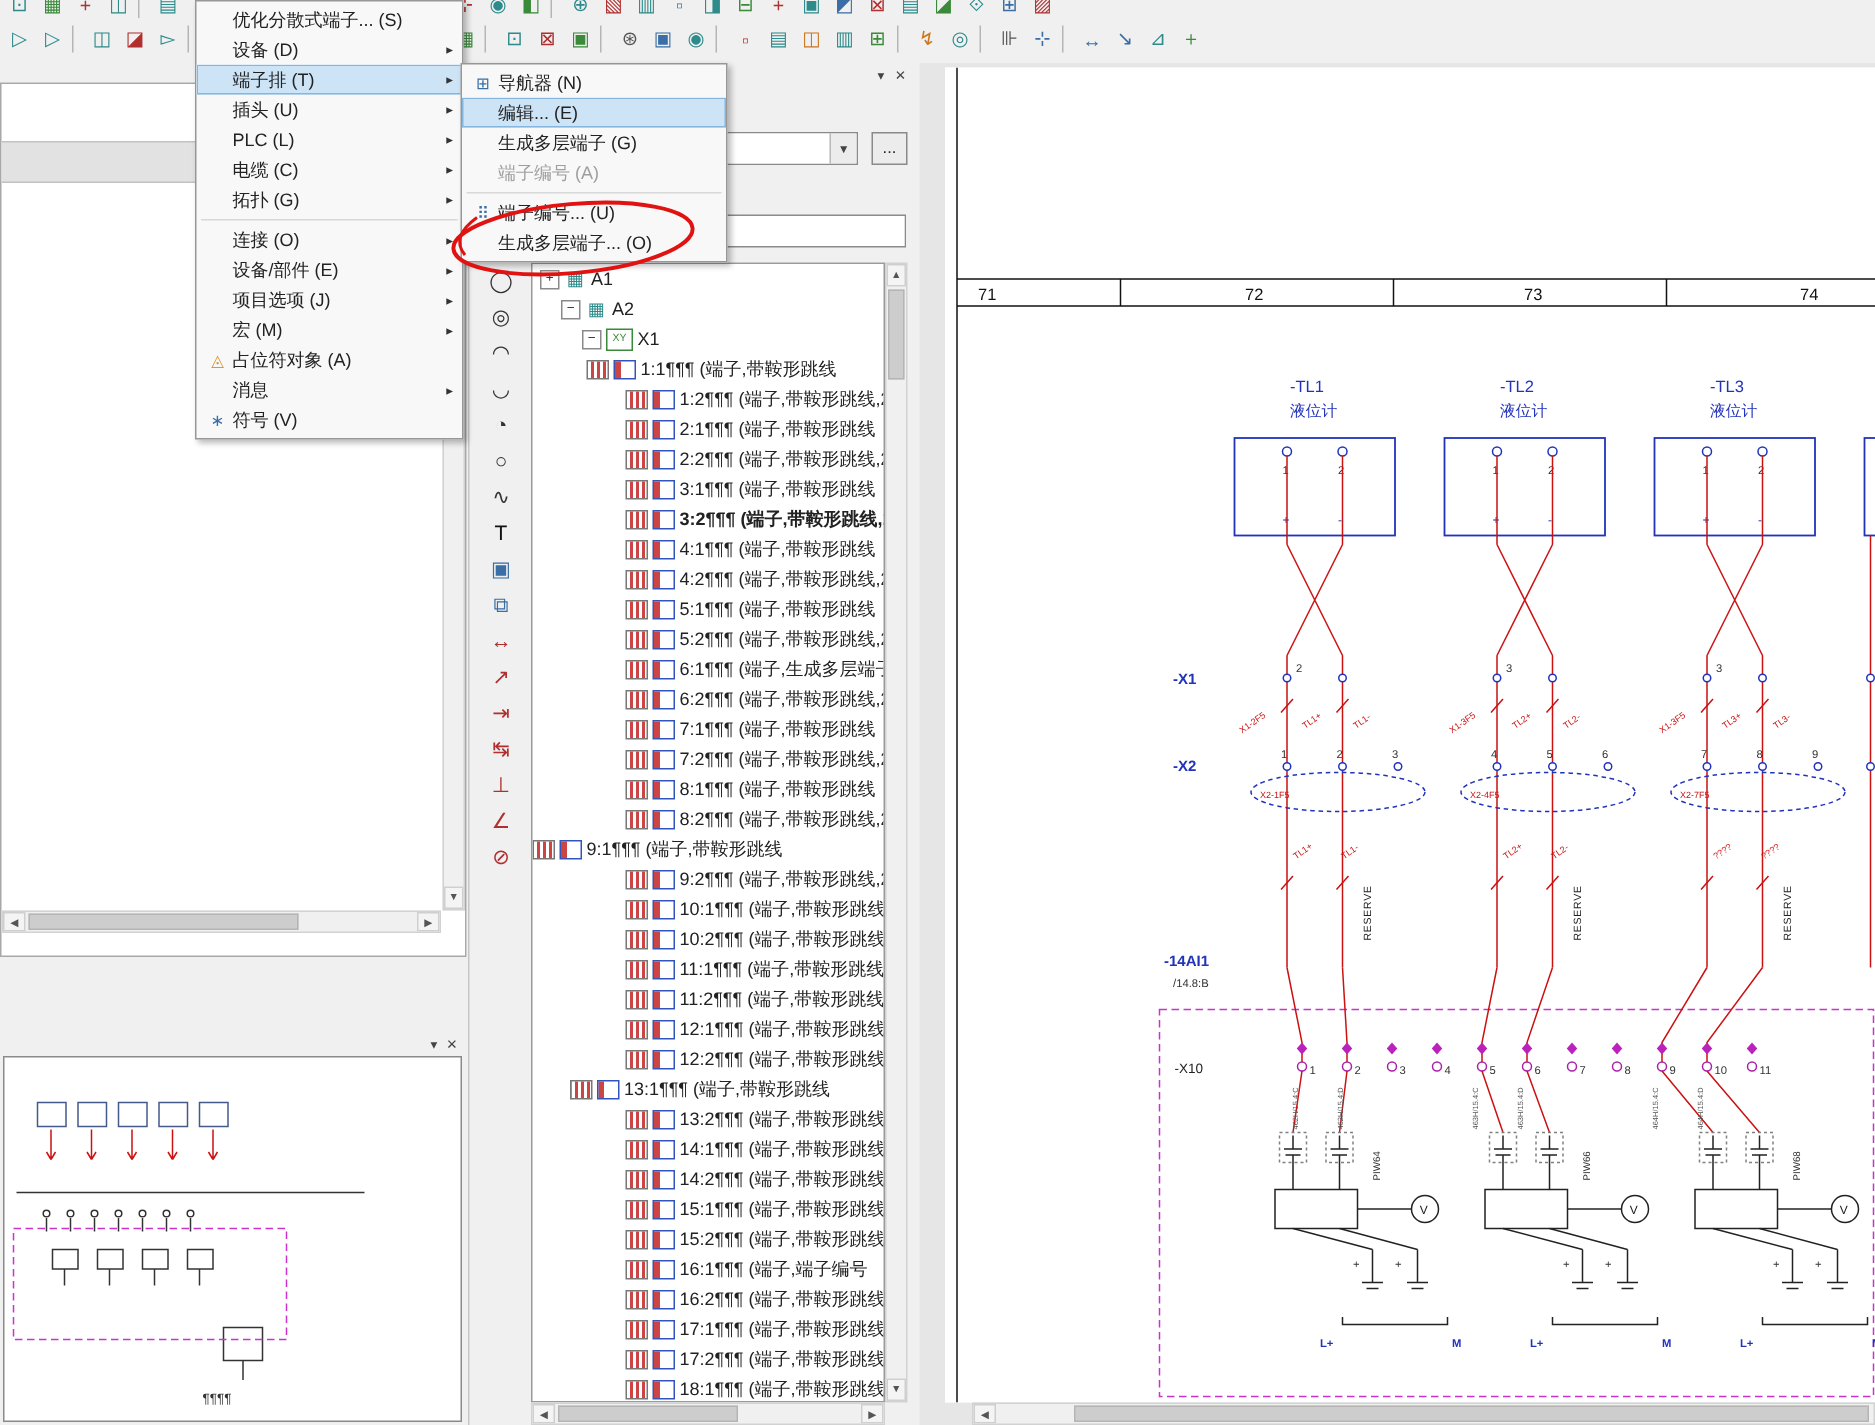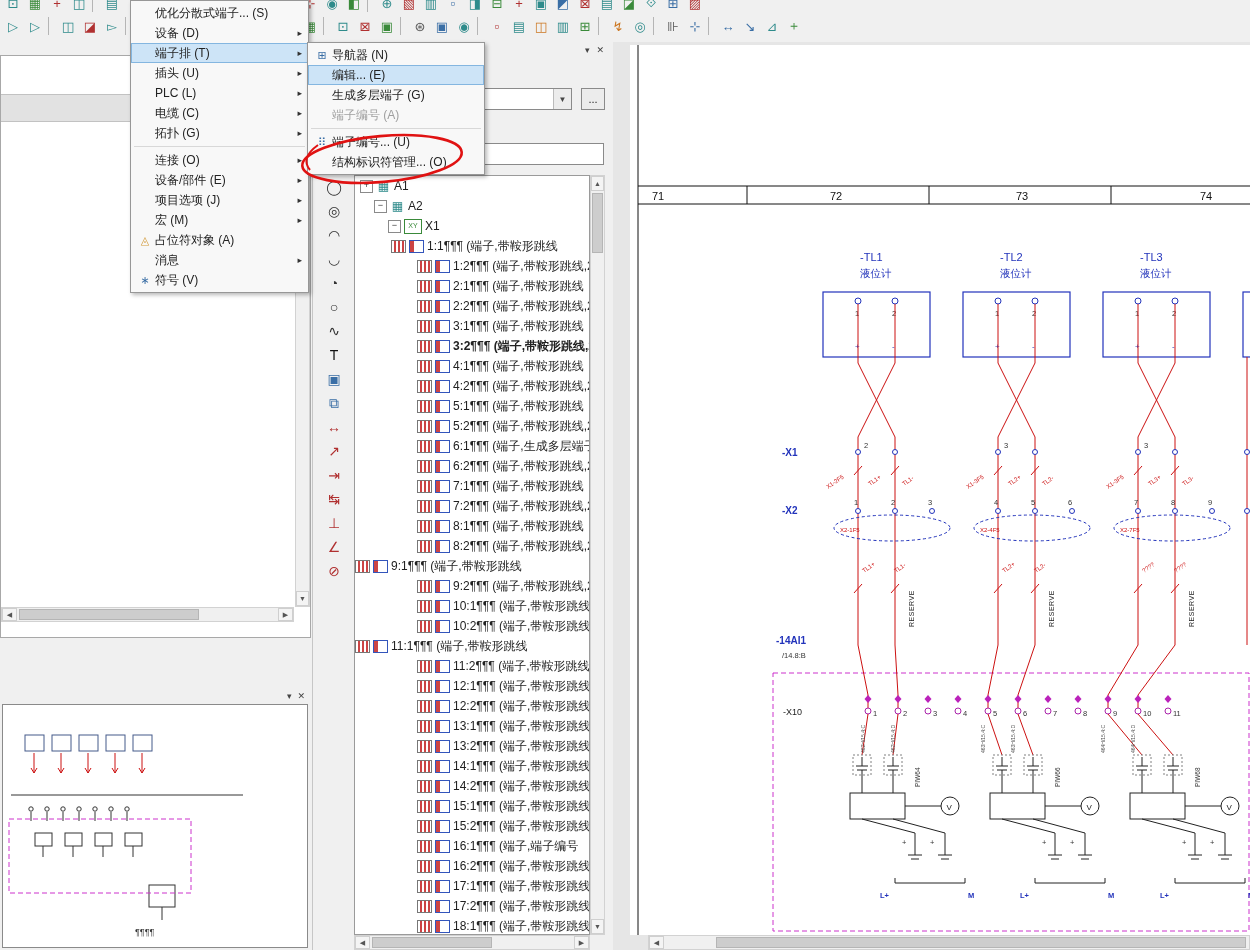--- a/index.html
+++ b/index.html
@@ -500,21 +500,21 @@
           <span class="ticon2"></span>
           <span class="tlabel">10:1¶¶¶ (端子,带鞍形跳线</span>
         </div>
 
         <div class="trow term" style="padding-left:62px">
           <span class="ticon1"></span>
           <span class="ticon2"></span>
           <span class="tlabel">10:2¶¶¶ (端子,带鞍形跳线,2</span>
         </div>
 
-        <div class="trow term" style="">
+        <div class="trow term" style="padding-left:62px">
           <span class="ticon1"></span>
           <span class="ticon2"></span>
           <span class="tlabel">11:1¶¶¶ (端子,带鞍形跳线</span>
         </div>
 
         <div class="trow term" style="padding-left:62px">
           <span class="ticon1"></span>
           <span class="ticon2"></span>
           <span class="tlabel">11:2¶¶¶ (端子,带鞍形跳线,2</span>
         </div>
@@ -524,21 +524,21 @@
           <span class="ticon2"></span>
           <span class="tlabel">12:1¶¶¶ (端子,带鞍形跳线</span>
         </div>
 
         <div class="trow term" style="padding-left:62px">
           <span class="ticon1"></span>
           <span class="ticon2"></span>
           <span class="tlabel">12:2¶¶¶ (端子,带鞍形跳线,2</span>
         </div>
 
-        <div class="trow term" style="padding-left:62px">
+        <div class="trow term" style="padding-left:25px">
           <span class="ticon1"></span>
           <span class="ticon2"></span>
           <span class="tlabel">13:1¶¶¶ (端子,带鞍形跳线</span>
         </div>
 
         <div class="trow term" style="padding-left:62px">
           <span class="ticon1"></span>
           <span class="ticon2"></span>
           <span class="tlabel">13:2¶¶¶ (端子,带鞍形跳线,2</span>
         </div>
@@ -973,21 +973,21 @@
     </div>
 
     <div class="mi">
       <span class="mi-icon" style="color: rgb(58, 110, 165);">⠿</span>
       <span class="mi-label">端子编号... (U)</span>
       <span class="mi-arrow"></span>
     </div>
 
     <div class="mi">
       <span class="mi-icon"></span>
-      <span class="mi-label">结构标识符管理... (O)</span>
+      <span class="mi-label">生成多层端子... (O)</span>
       <span class="mi-arrow"></span>
     </div>
   </div>
 
 <svg class="abs redcircle" style="left:296px;top:128px;" width="172" height="62">
   <ellipse cx="86" cy="31" rx="80" ry="23" fill="none" stroke="#e01212" stroke-width="2.6" transform="rotate(-5 86 31)"></ellipse>
   <path d="M 14,42 Q 4,30 22,17" fill="none" stroke="#e01212" stroke-width="2"></path>
 </svg>
 
 </body></html>

